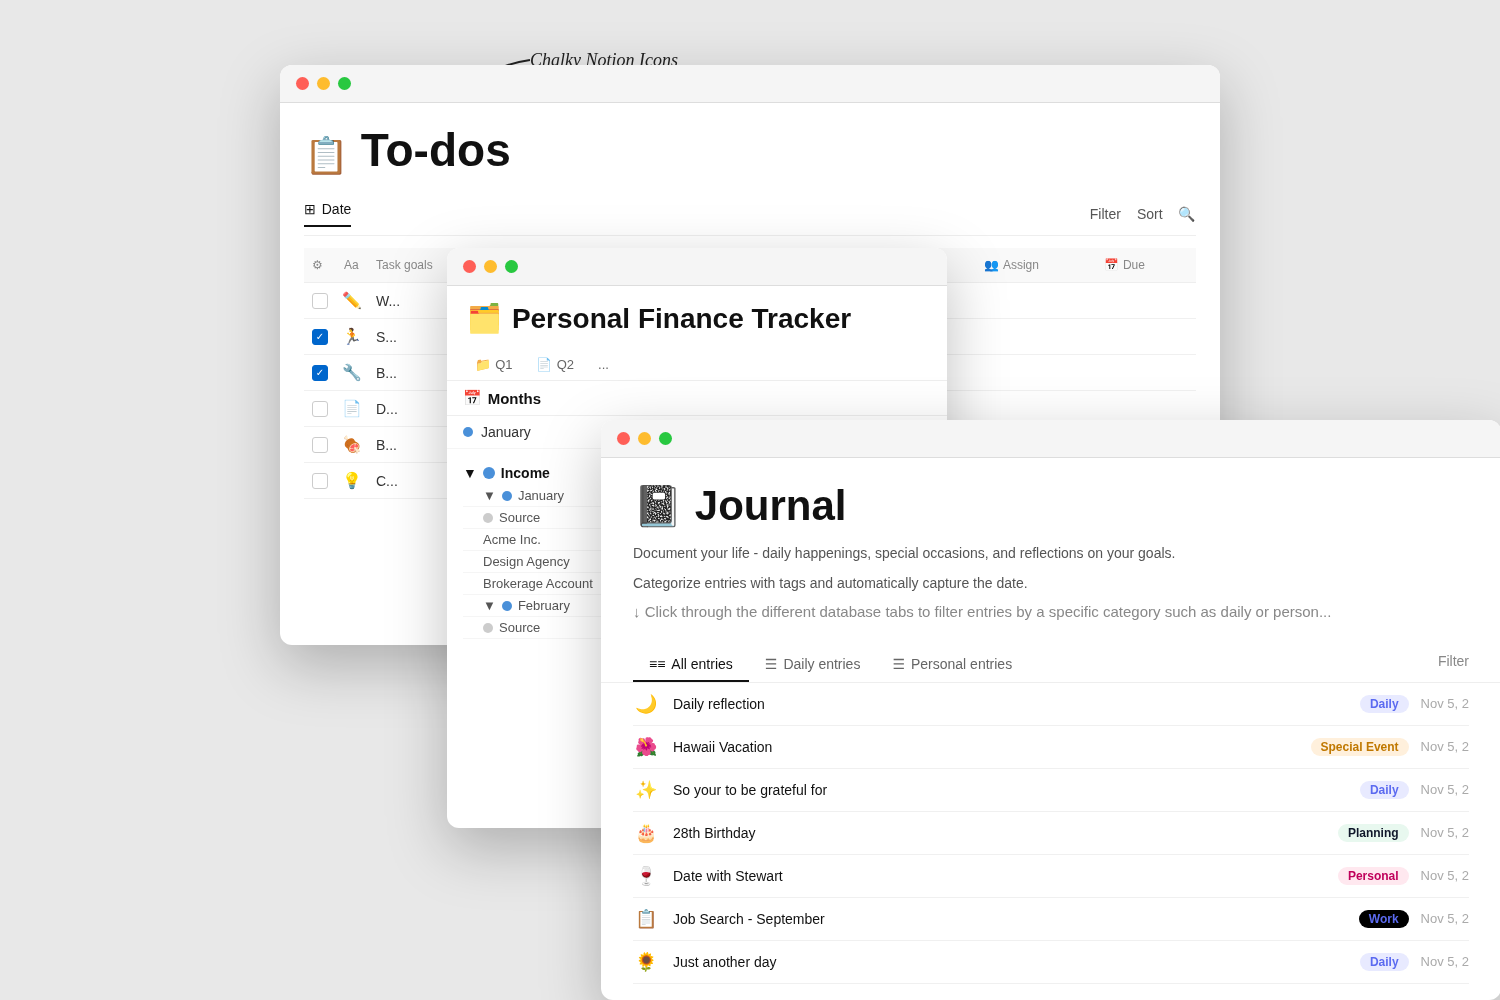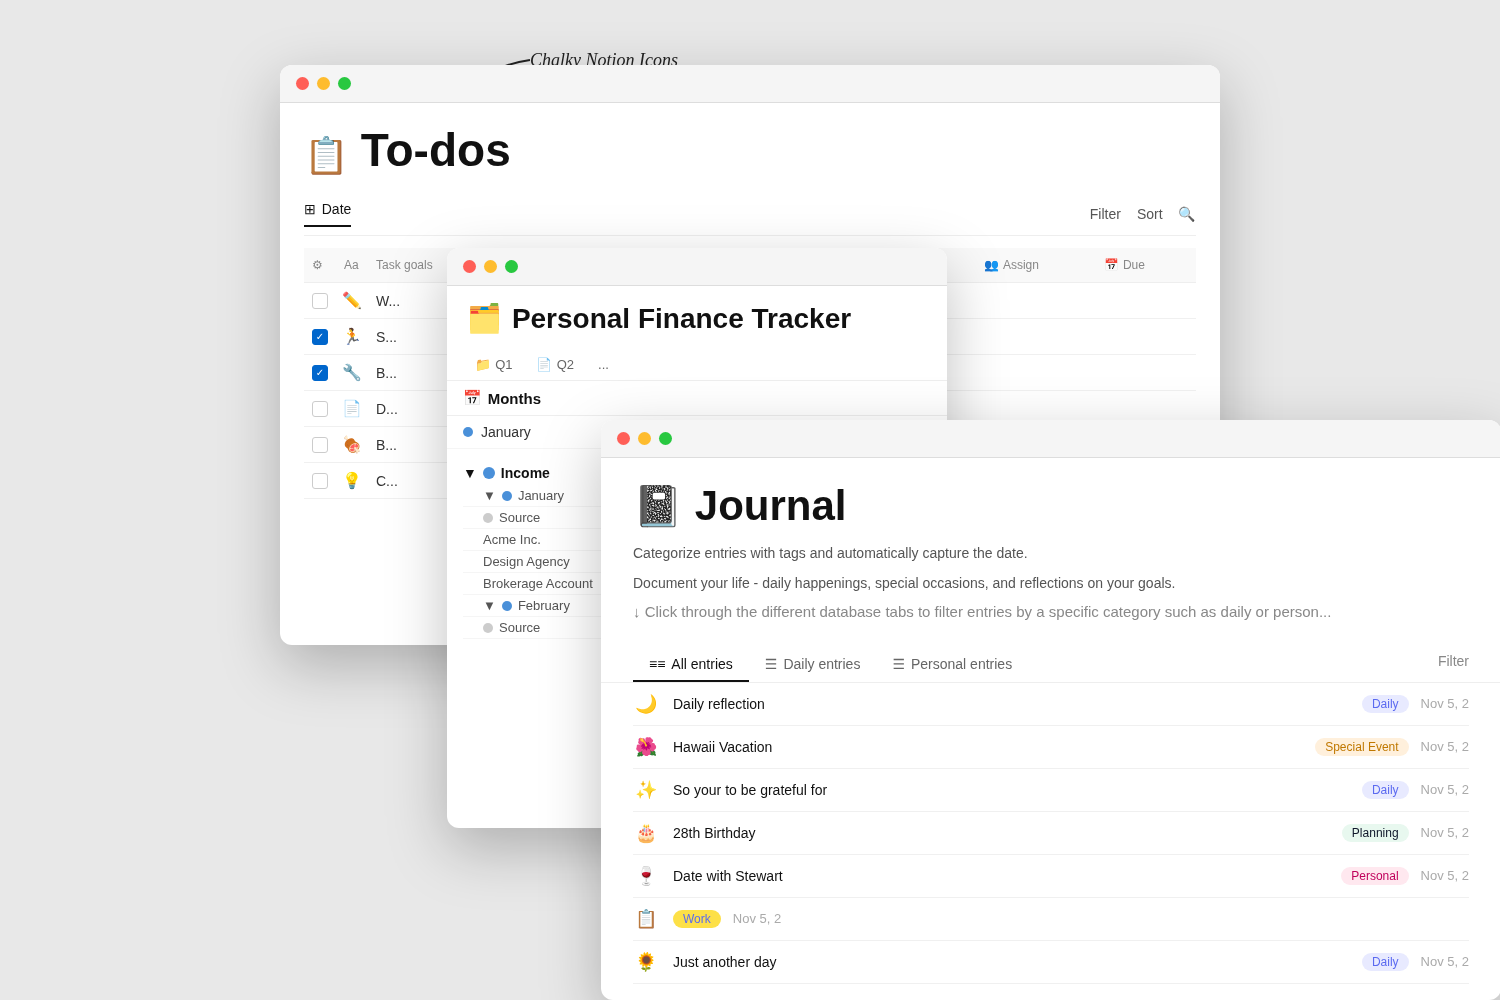--- a/index.html
+++ b/index.html
@@ -322,27 +322,27 @@
     .journal-row-name {
       flex: 1;
       font-size: 14px;
       color: #111;
     }
 
     .journal-badge {
       font-size: 12px;
       padding: 2px 10px;
       border-radius: 12px;
-      font-weight: 400;
+      font-weight: 700;
     }
     .badge-daily { background: #e8eaff; color: #5b6af0; }
     .badge-special { background: #fff0dc; color: #c07800; }
     .badge-planning { background: #e8f8ef; color: #0f172a; }
     .badge-personal { background: #ffe8ef; color: #c0005b; }
-    .badge-work { background: #fde047; color: #5b6af0; }
+    .badge-work { background: #000000; color: #5b6af0; }
 
     .journal-date {
       font-size: 13px;
       color: #aaa;
       white-space: nowrap;
       text-align: center;
     }
 
     
     .finance-page-header {
@@ -582,22 +582,22 @@
   <div class="titlebar">
     <div class="dot dot-red"></div>
     <div class="dot dot-yellow"></div>
     <div class="dot dot-green"></div>
   </div>
   <div class="journal-header">
     <div class="journal-title-row">
       <span style="font-size:40px;">📓</span>
       <span class="journal-title">Journal</span>
     </div>
+    <div class="journal-desc">Document your life - daily happenings, special occasions, and reflections on your goals.</div>
     <div class="journal-desc">Categorize entries with tags and automatically capture the date.</div>
-    <div class="journal-desc">Document your life - daily happenings, special occasions, and reflections on your goals.</div>
     <div class="journal-hint">↓ Click through the different database tabs to filter entries by a specific category such as daily or person...</div>
   </div>
   <div class="journal-tabs">
     <div class="journal-tab active">
       <span>≡≡</span>
       <span>All entries</span>
     </div>
     <div class="journal-tab">
       <span>☰</span>
       <span>Daily entries</span>
@@ -637,20 +637,21 @@
       <span class="journal-date">Nov 5, 2</span>
     </div>
     <div class="journal-row">
       <span class="journal-row-icon">🍷</span>
       <span class="journal-row-name">Date with Stewart</span>
       <span class="journal-badge badge-personal">Personal</span>
       <span class="journal-date">Nov 5, 2</span>
     </div>
     <div class="journal-row">
       <span class="journal-row-icon">📋</span>
+      <span class="journal-row-name">Job Search - September</span>
       <span class="journal-badge badge-work">Work</span>
       <span class="journal-date">Nov 5, 2</span>
     </div>
     <div class="journal-row">
       <span class="journal-row-icon">🌻</span>
       <span class="journal-row-name">Just another day</span>
       <span class="journal-badge badge-daily">Daily</span>
       <span class="journal-date">Nov 5, 2</span>
     </div>
   </div>

